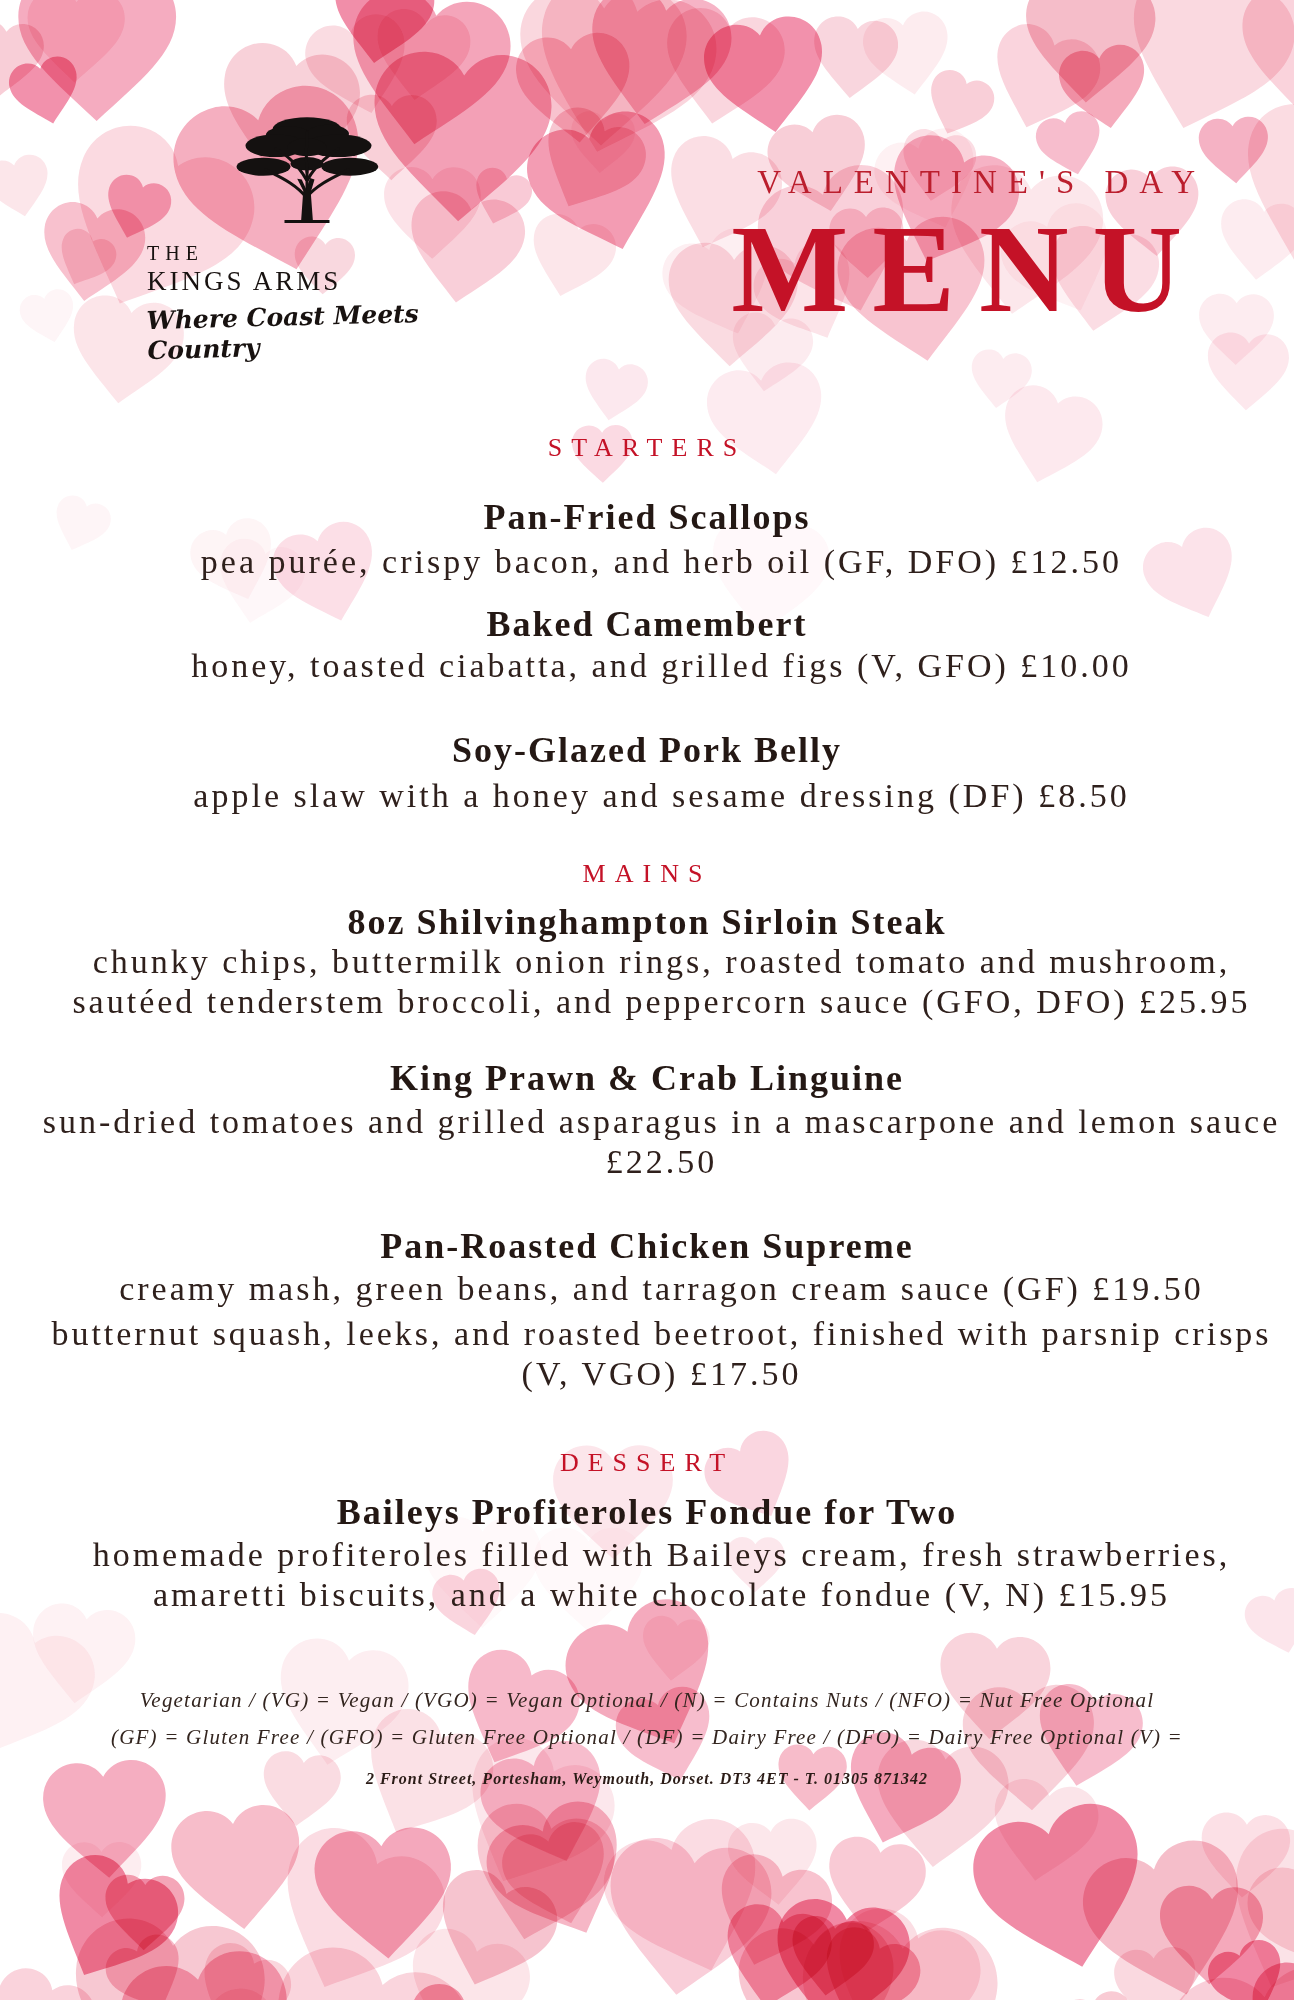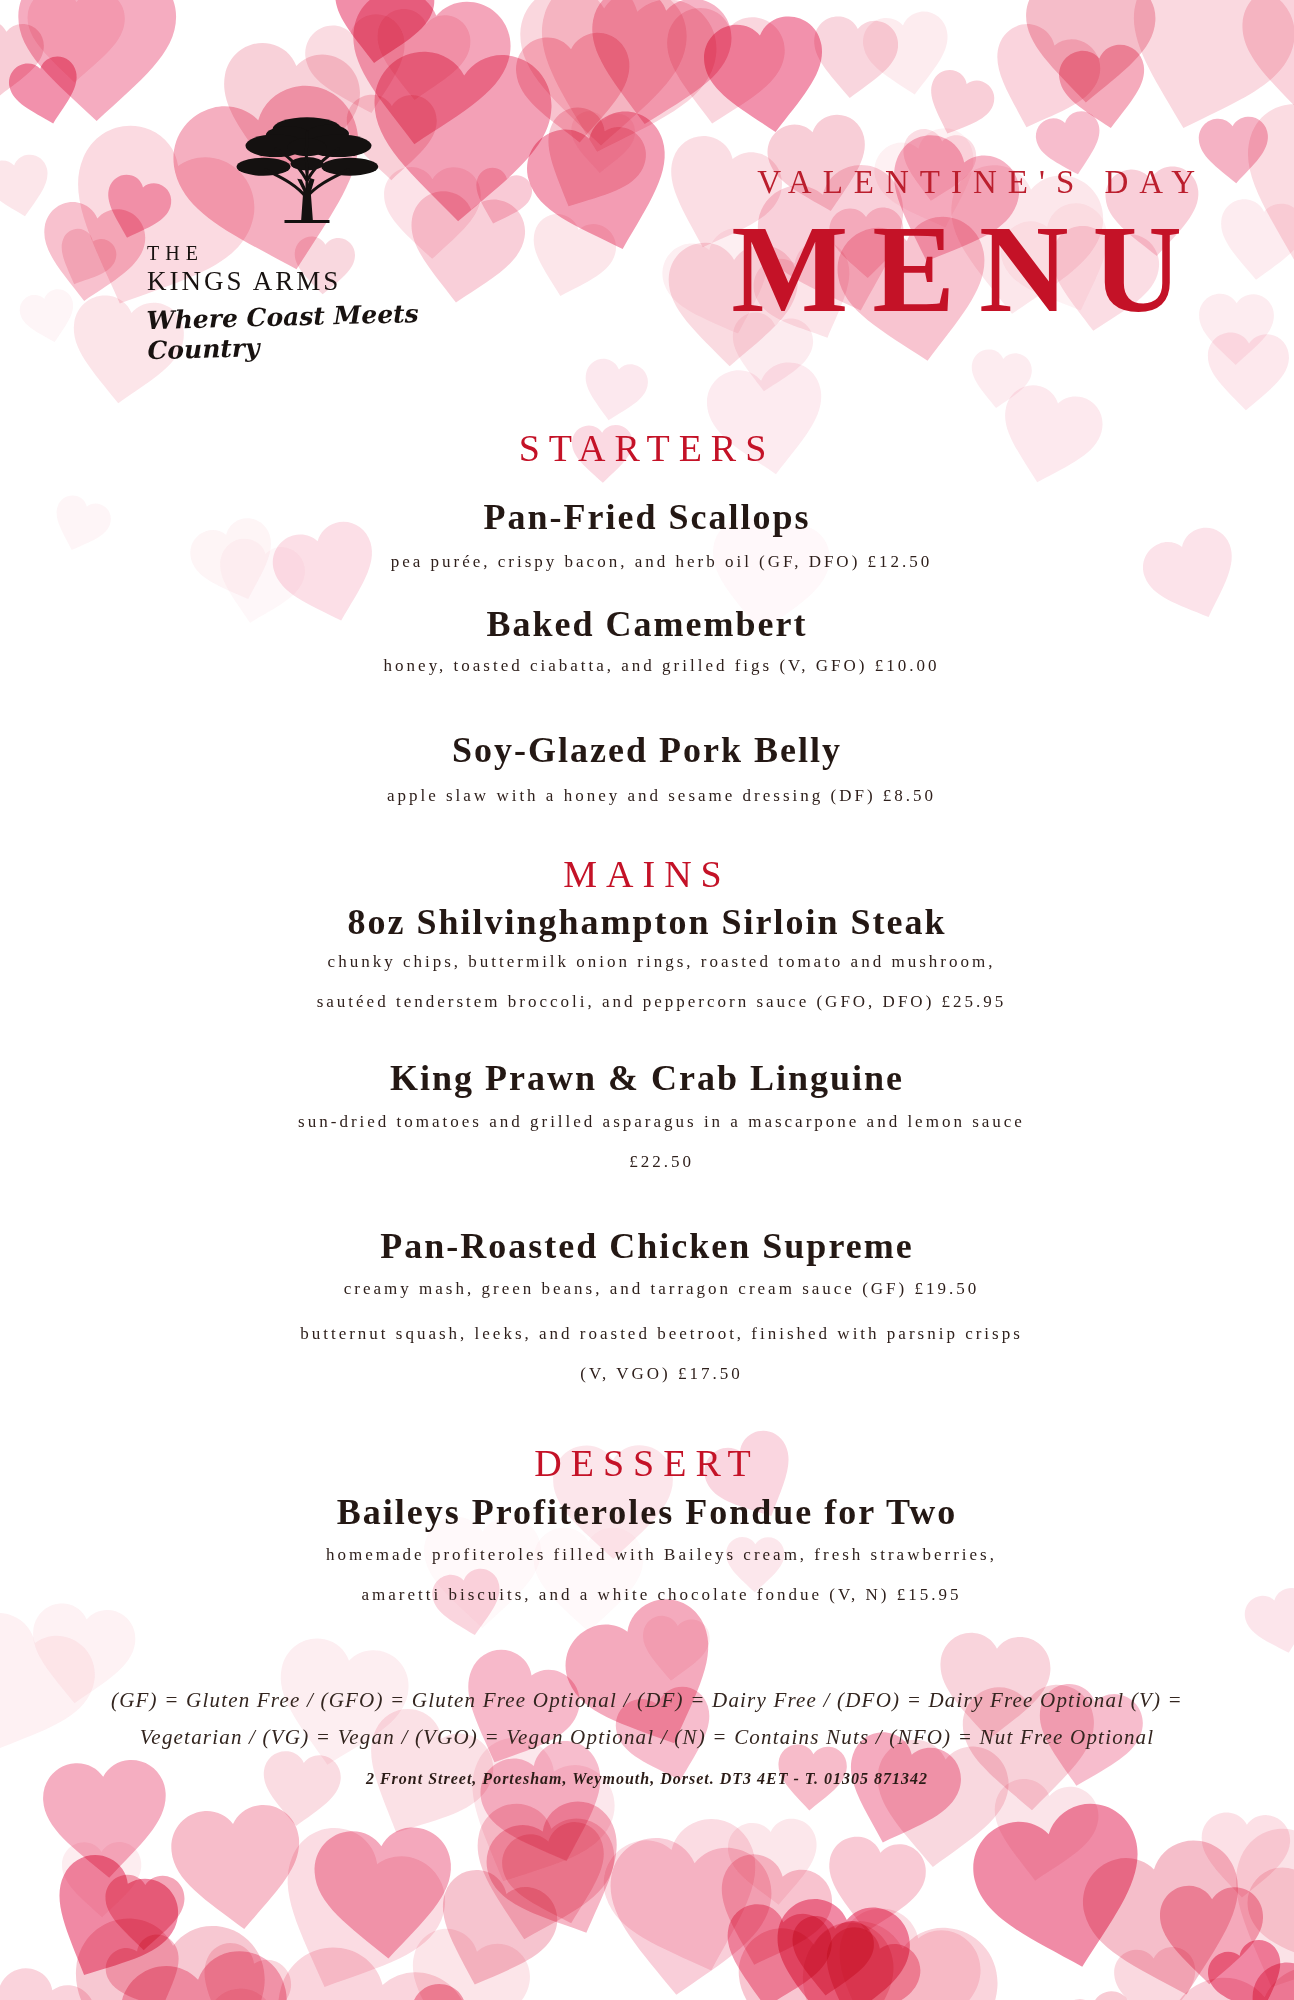--- a/index.html
+++ b/index.html
@@ -49,27 +49,27 @@
     font-size:124px;font-weight:700;letter-spacing:24px;line-height:108px;
     margin-top:14px;
   }
   
   .menu{
     position:absolute;left:0;right:0;top:424px;
     text-align:center;z-index:2;color:var(--text);
   }
   .section-heading{
     color:var(--red);
-    font-size:38px;letter-spacing:9px;line-height:48px;font-weight:400;
+    font-size:26px;letter-spacing:9px;line-height:48px;font-weight:400;
   }
   .item-name{
     font-size:36px;font-weight:700;letter-spacing:2px;line-height:36px;
     color:#241814;
   }
-  .item-desc{font-size:17px;letter-spacing:3px;line-height:40px;padding-left:29px;}
+  .item-desc{font-size:34px;letter-spacing:3px;line-height:40px;padding-left:29px;}
   
   .legend{
     font-style:italic;font-size:21px;letter-spacing:1.2px;line-height:37px;
     color:#33251f;margin-top:67px;
   }
   .address{
     font-style:italic;font-weight:700;font-size:16px;letter-spacing:1px;
     color:#2b1c17;margin-top:14px;
   }
 </style>
@@ -570,19 +570,19 @@
     <div class="item-desc" style="margin-top:5px">butternut squash, leeks, and roasted beetroot, finished with parsnip crisps</div>
     <div class="item-desc">(V, VGO) £17.50</div>
 
     <div class="section-heading" style="margin-top:45px">DESSERT</div>
 
     <div class="item-name" style="margin-top:7px">Baileys Profiteroles Fondue for Two</div>
     <div class="item-desc" style="margin-top:5px">homemade profiteroles filled with Baileys cream, fresh strawberries,</div>
     <div class="item-desc">amaretti biscuits, and a white chocolate fondue (V, N) £15.95</div>
 
     <div class="legend">
+      <div>Vegetarian / (VG) = Vegan / (VGO) = Vegan Optional / (N) = Contains Nuts / (NFO) = Nut Free Optional</div>
       <div>(GF) = Gluten Free / (GFO) = Gluten Free Optional / (DF) = Dairy Free / (DFO) = Dairy Free Optional (V) =</div>
-      <div>Vegetarian / (VG) = Vegan / (VGO) = Vegan Optional / (N) = Contains Nuts / (NFO) = Nut Free Optional</div>
     </div>
     <div class="address">2 Front Street, Portesham, Weymouth, Dorset. DT3 4ET - T. 01305 871342</div>
 
   </div>
 </div>
 
 </body></html>

